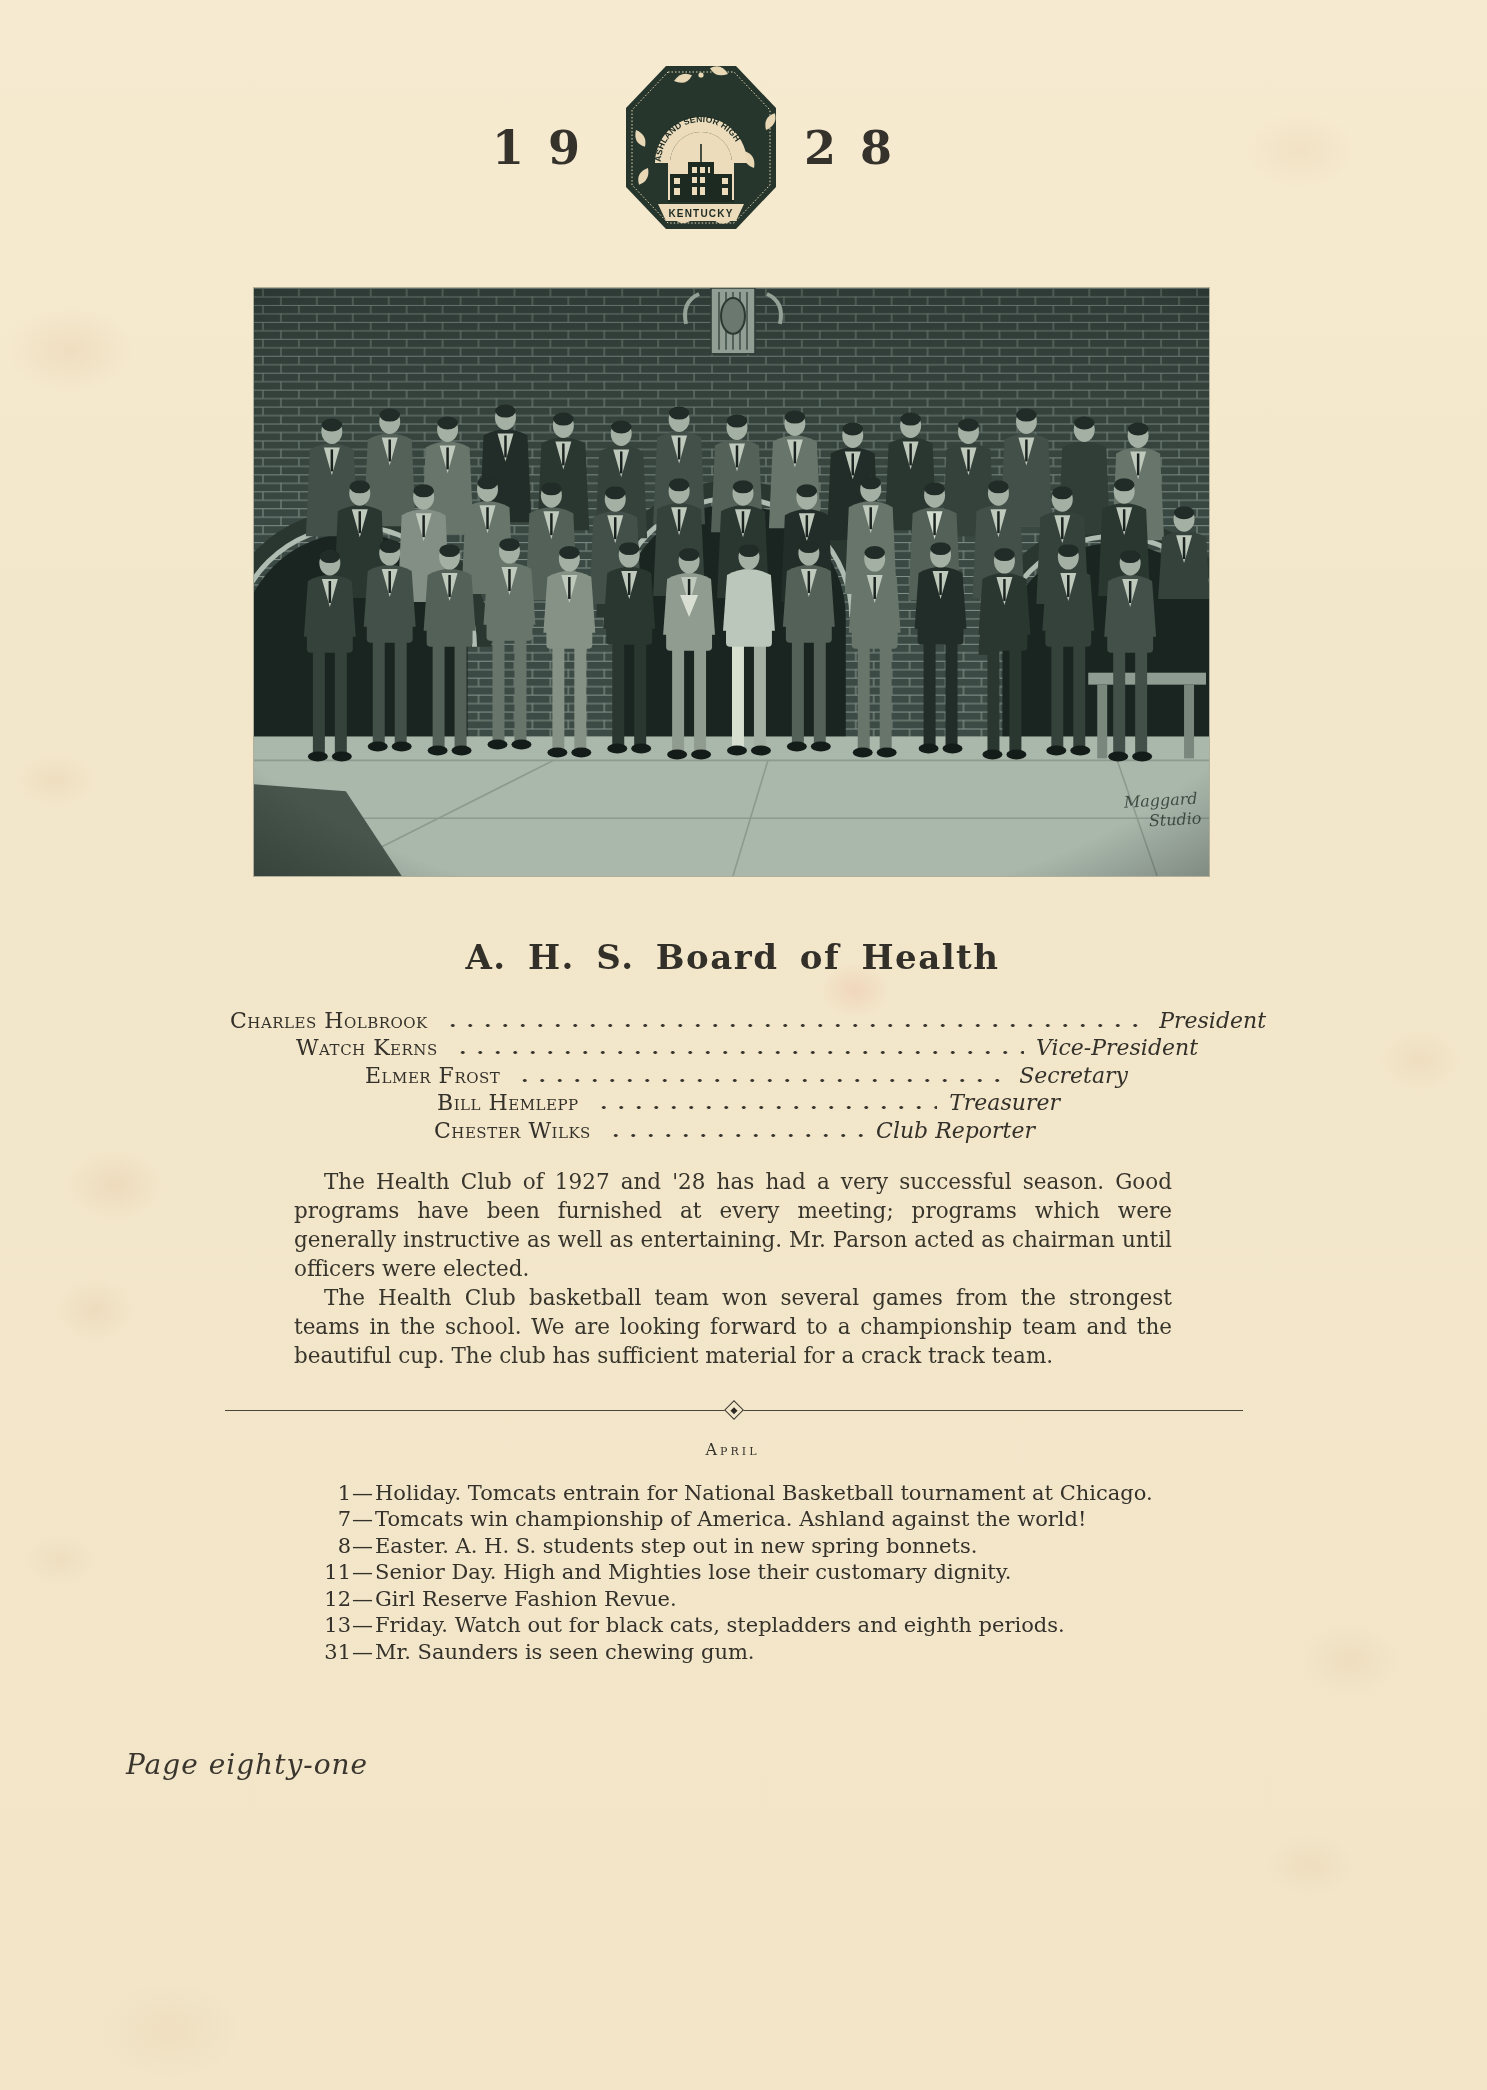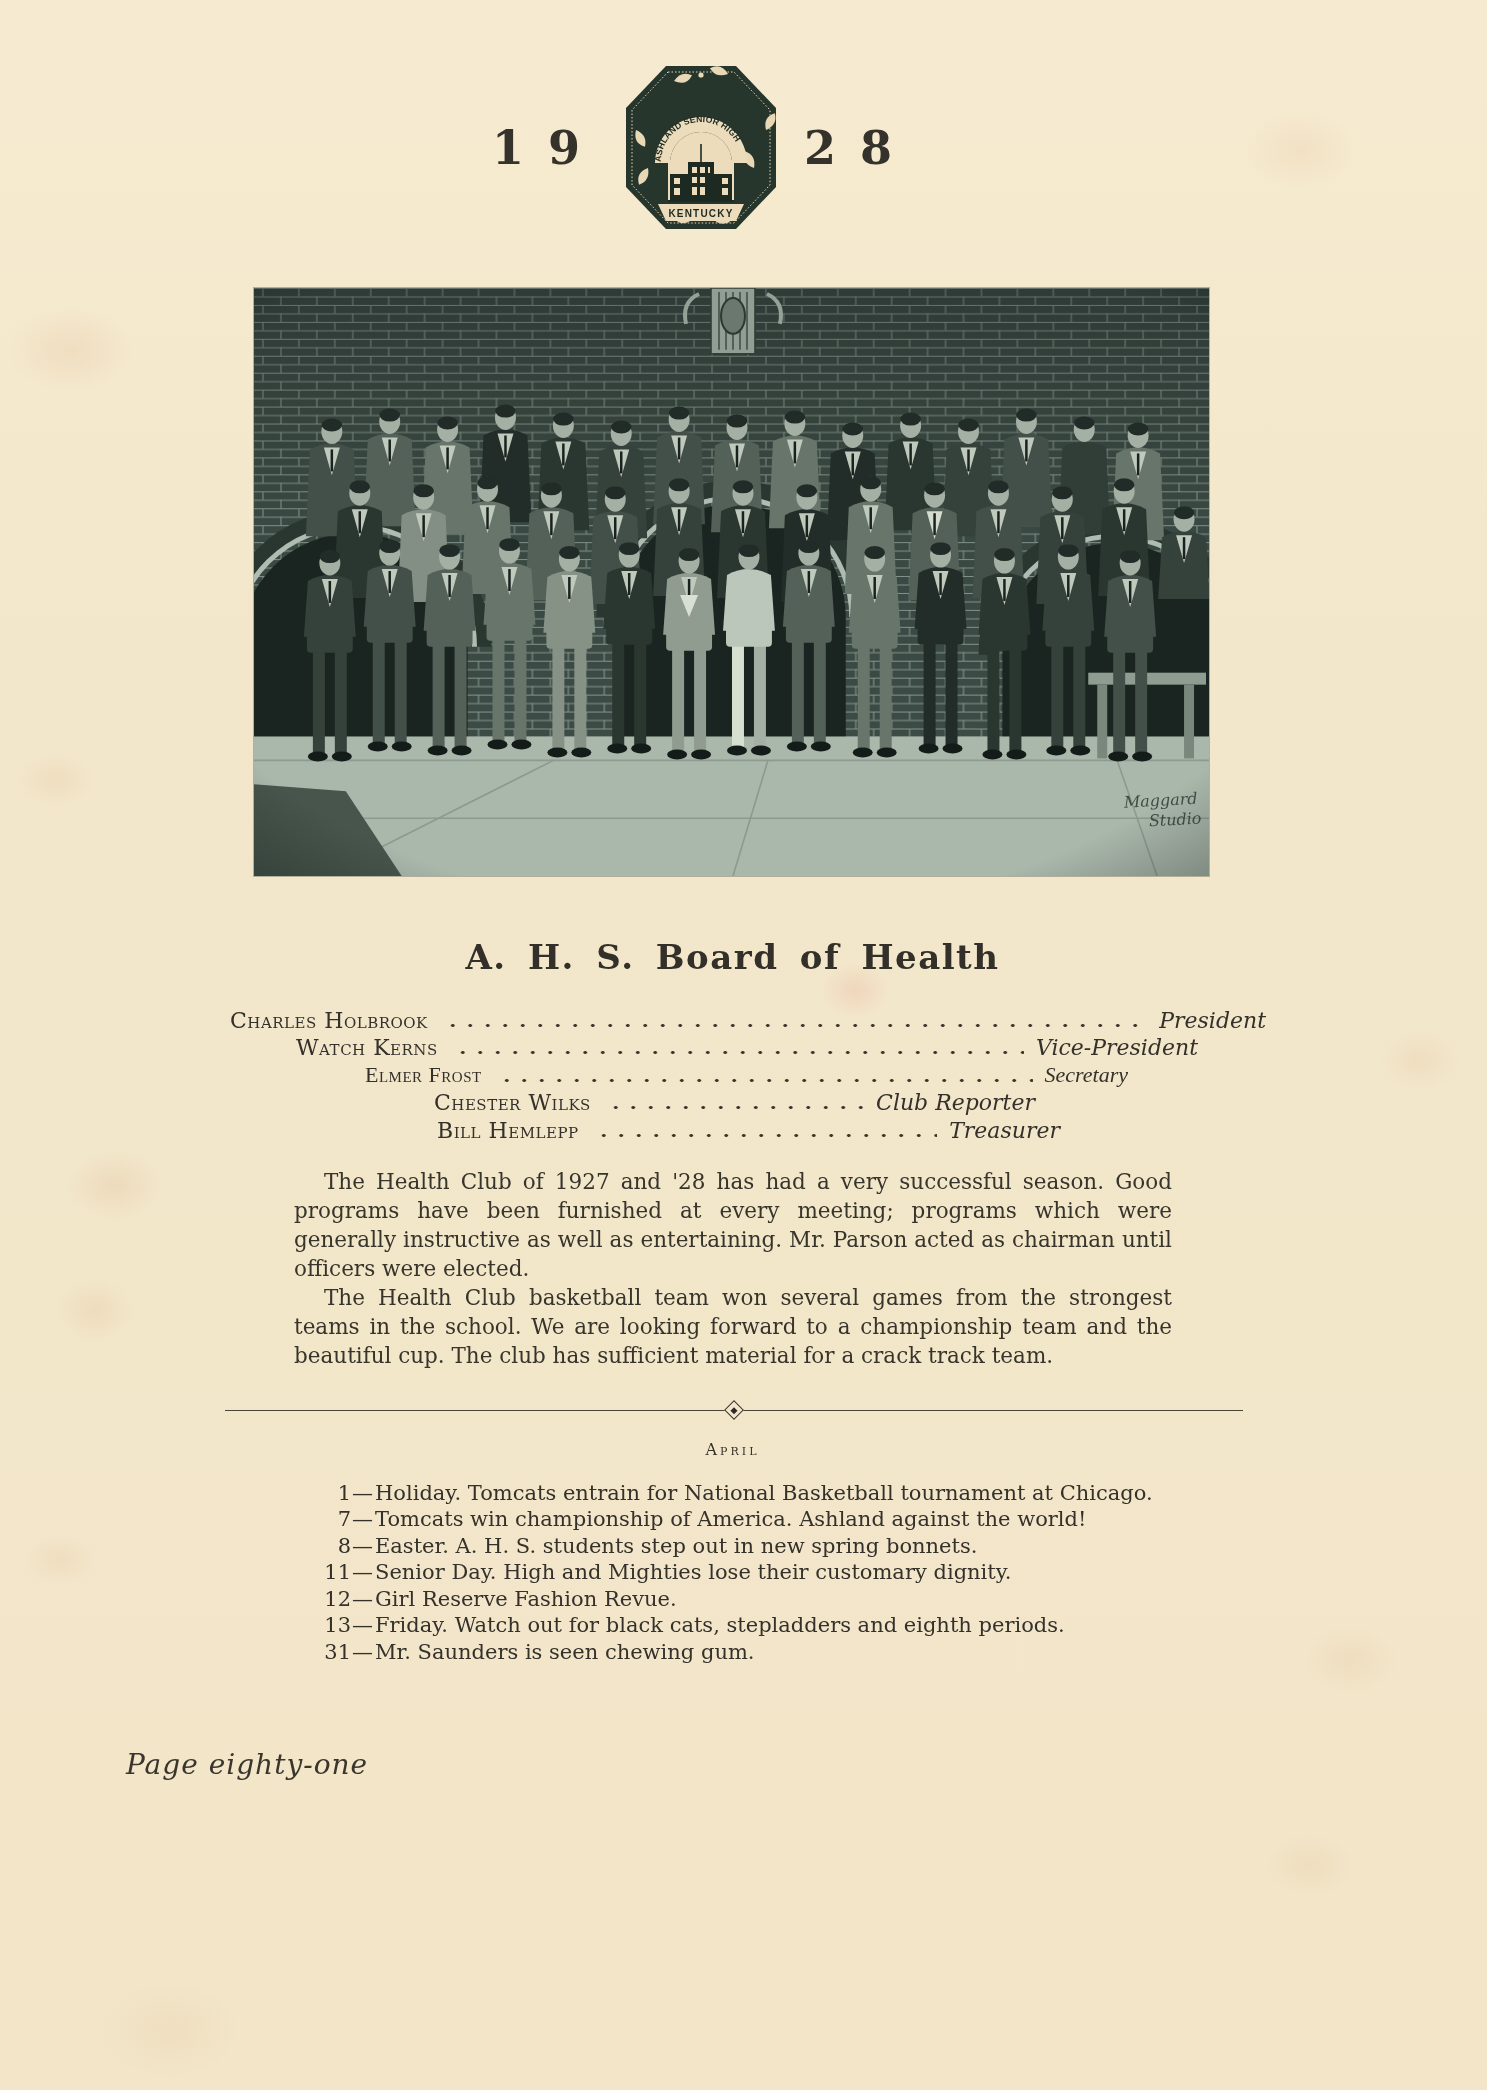--- a/index.html
+++ b/index.html
@@ -490,34 +490,34 @@
     <div class="off-row" style="margin-left:0;margin-right:0;">
       <span class="off-name">Charles Holbrook</span>
       <span class="lead"></span>
       <span class="off-title">President</span>
     </div>
     <div class="off-row" style="margin-left:66px;margin-right:68px;">
       <span class="off-name">Watch Kerns</span>
       <span class="lead"></span>
       <span class="off-title">Vice-President</span>
     </div>
-    <div class="off-row" style="margin-left:135px;margin-right:138px;font-family:Liberation Serif, serif;">
+    <div class="off-row" style="margin-left:135px;margin-right:138px;">
       <span class="off-name">Elmer Frost</span>
       <span class="lead"></span>
       <span class="off-title">Secretary</span>
+    </div>
+    <div class="off-row" style="margin-left:207px;margin-right:206px;">
+      <span class="off-name">Bill Hemlepp</span>
+      <span class="lead"></span>
+      <span class="off-title">Treasurer</span>
     </div>
     <div class="off-row" style="margin-left:204px;margin-right:231px;">
       <span class="off-name">Chester Wilks</span>
       <span class="lead"></span>
       <span class="off-title">Club Reporter</span>
-    </div>
-    <div class="off-row" style="margin-left:207px;margin-right:206px;">
-      <span class="off-name">Bill Hemlepp</span>
-      <span class="lead"></span>
-      <span class="off-title">Treasurer</span>
     </div>
   </div>
 
   <div class="paras">
     <p>The Health Club of 1927 and '28 has had a very successful season. Good programs have been furnished at every meeting; programs which were generally instructive as well as entertaining. Mr. Parson acted as chairman until officers were elected.</p>
     <p>The Health Club basketball team won several games from the strongest teams in the school. We are looking forward to a championship team and the beautiful cup. The club has sufficient material for a crack track team.</p>
   </div>
 
   <div class="divider">
     <div class="rule"></div>

